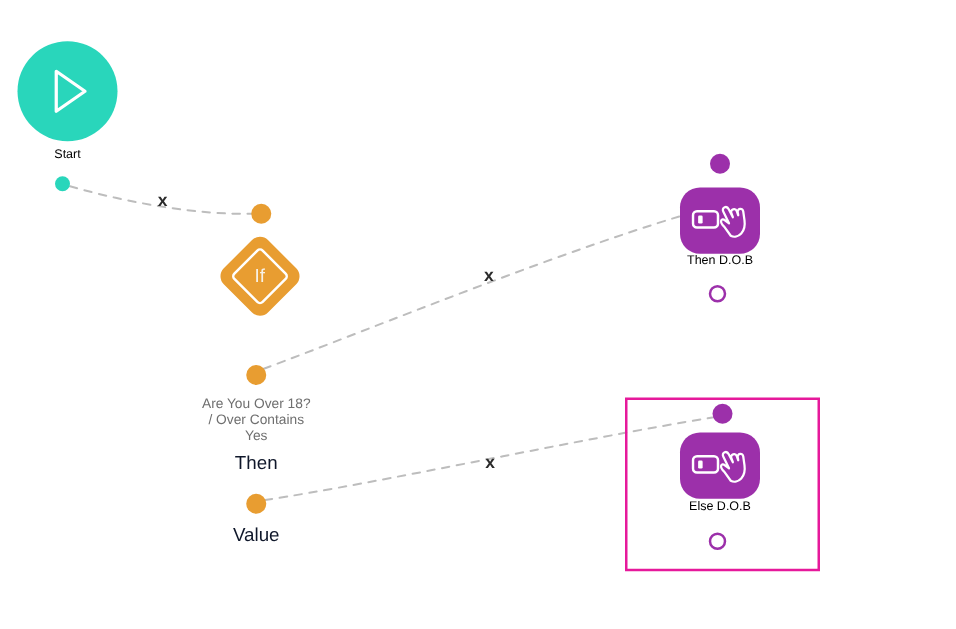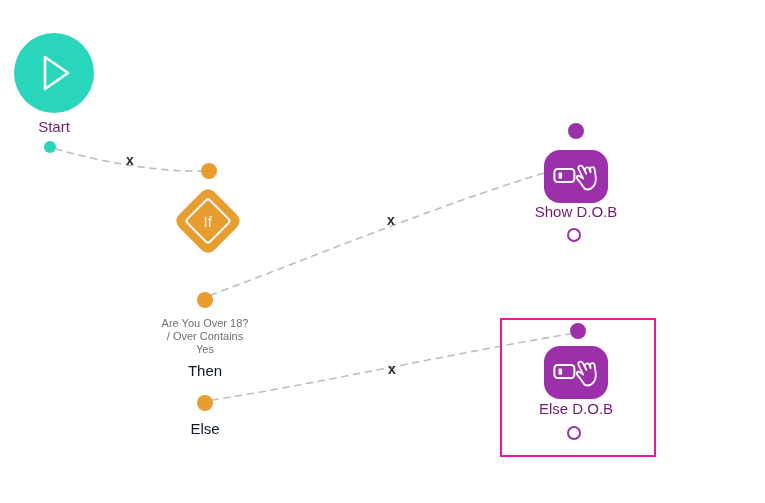--- a/index.html
+++ b/index.html
@@ -38,22 +38,22 @@
     font-size: 14px;
     font-weight: bold;
     color: #2b2b2b;
     line-height: 1;
     transform: translate(-50%, -50%);
     letter-spacing: 0;
   }
   .node-label {
     position: absolute;
     font-family: "Liberation Sans", sans-serif;
-    font-size: 15px;
-    color: #701a75;
+    font-size: 10px;
+    color: #000000;
     white-space: nowrap;
     transform: translateX(-50%);
     text-align: left;
   }
   .port-label {
     position: absolute;
     font-family: "Liberation Sans", sans-serif;
     font-size: 11px;
     color: #6f6f6f;
     white-space: nowrap;
@@ -182,38 +182,38 @@
   <div class="port-label" style="left:205px; top:317px;">
     <div>Are You Over 18?</div>
     <div>/ Over Contains</div>
     <div>Yes</div>
   </div>
 
   <div class="branch-label" style="left:205px; top:362px;">Then</div>
 
   <div class="dot" style="left:205px; top:403px; width:16px; height:16px; background:#e89d31;"></div>
 
-  <div class="branch-label" style="left:205px; top:420px;">Else</div>
+  <div class="branch-label" style="left:205px; top:420px;">Value</div>
 
   <div class="dot" style="left:576px; top:131px; width:16px; height:16px; background:#9c30aa;"></div>
 
   <div class="action" style="left:544px; top:150px; background:#9c30aa;">
     <span>
       <svg width="46" height="34" viewBox="0 0 46 34">
         <rect x="1.4" y="9" width="20" height="13" rx="3.2" fill="none" stroke="#ffffff" stroke-width="2"></rect>
         <rect x="5.5" y="12.4" width="3.6" height="6.4" rx="1" fill="#ffffff"></rect>
         <path d="M 26.5 21.5 C 24.5 19.6 23.6 17.8 23.9 16.6 C 24.2 15.4 25.6 15.2 26.9 16.2
                  L 30.2 18.6 L 25.6 9.2 C 24.9 7.7 25.4 6.3 26.7 5.8 C 28 5.3 29.3 6 30 7.4
                  L 33.3 13.8 L 32.1 10.6 C 31.6 9.2 32.2 7.9 33.5 7.5 C 34.8 7.1 36 7.8 36.5 9.1
                  L 37.6 12.2 L 37.2 9.9 C 36.9 8.5 37.7 7.3 39 7.1 C 40.3 6.9 41.4 7.8 41.6 9.2
                  L 42.6 16.3 C 43.2 20.6 42.3 24.3 40 26.8 C 37.7 29.3 34.3 30.1 31.6 28.6 Z" fill="none" stroke="#ffffff" stroke-width="1.8" stroke-linejoin="round" stroke-linecap="round"></path>
       </svg>
     </span>
   </div>
-  <div class="node-label" style="left:576px; top:203px;">Show D.O.B</div>
+  <div class="node-label" style="left:576px; top:203px;">Then D.O.B</div>
   <div class="dot-hollow" style="left:574px; top:235px; width:14px; height:14px; border:2.6px solid #9c30aa;"></div>
 
   <div class="selection-frame" style="left:500px; top:318px; width:156px; height:139px; border:2px solid #e6199b;"></div>
 
   <div class="dot" style="left:578px; top:331px; width:16px; height:16px; background:#9c30aa;"></div>
 
   <div class="action" style="left:544px; top:346px; background:#9c30aa;">
     <span>
       <svg width="46" height="34" viewBox="0 0 46 34">
         <rect x="1.4" y="9" width="20" height="13" rx="3.2" fill="none" stroke="#ffffff" stroke-width="2"></rect>

